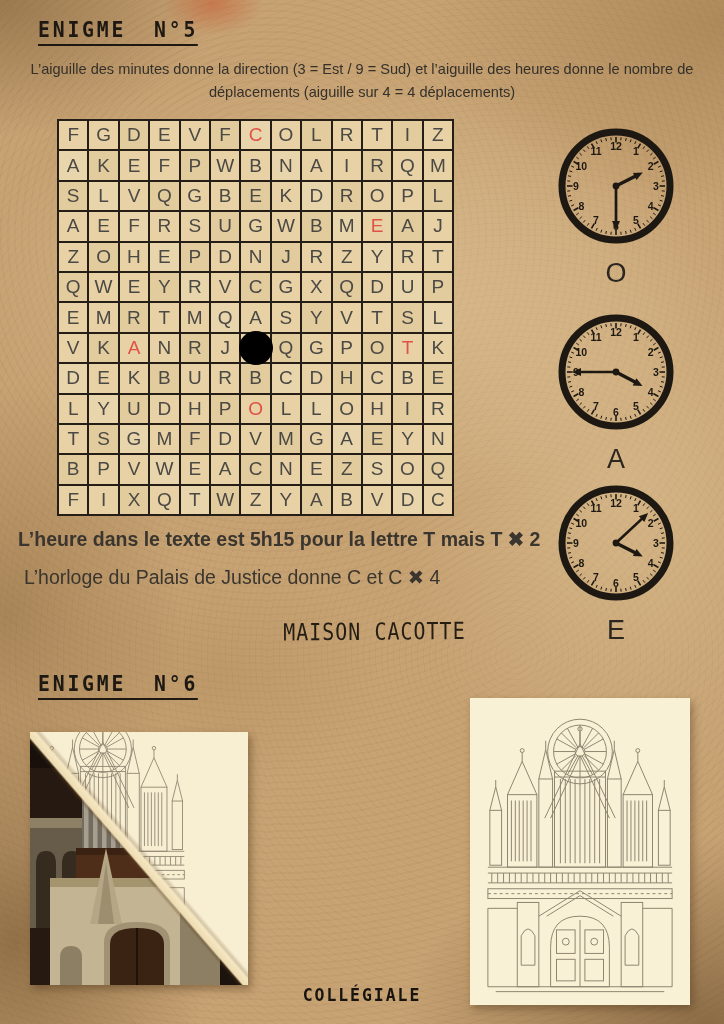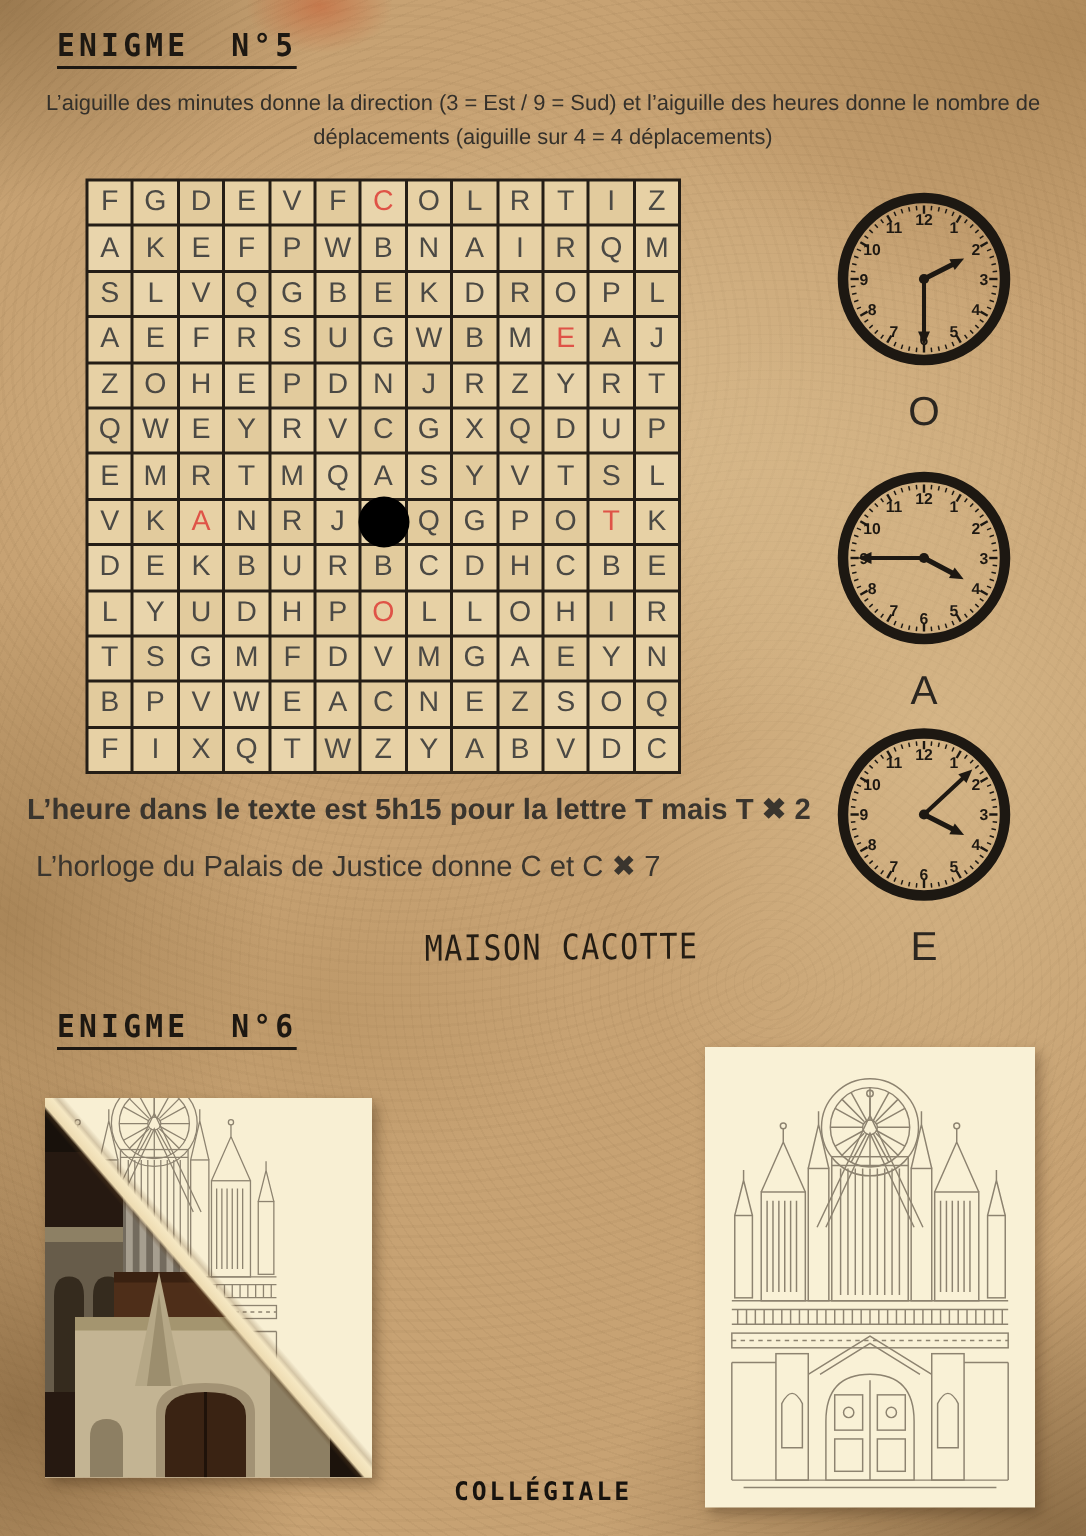--- a/index.html
+++ b/index.html
@@ -936,21 +936,21 @@
           <polygon points="88.73019572565104,75.6197149921864 78.89517500899754,75.09782659128395 82.52709900691391,67.96977439777702" fill="#1d1812"></polygon>
           <line x1="62" y1="62" x2="87.59737955667097" y2="38.13005739781255" stroke="#1d1812" stroke-width="2.7" stroke-linecap="round"></line>
           <polygon points="94.17956287124349,31.992072157250067 90.32537299692096,41.05547220428923 84.86938611642098,35.20464259133587" fill="#1d1812"></polygon>
           <circle cx="62" cy="62" r="3.4" fill="#1d1812"></circle>
         </svg></div>
     <figcaption class="clock-label" data-name="clock-E-label">E</figcaption>
   </figure>
 </div>
 
 <p class="clue clue1" data-name="clue-line-1">L’heure dans le texte est 5h15 pour la lettre T mais T ✖ 2</p>
-<p class="clue clue2" data-name="clue-line-2">L’horloge du Palais de Justice donne C et C ✖ 7</p>
+<p class="clue clue2" data-name="clue-line-2">L’horloge du Palais de Justice donne C et C ✖ 4</p>
 
 <p class="signature" data-name="signature-maison-cacotte">MAISON CACOTTE</p>
 
 <h1 class="stencil title6" data-name="enigme6-title">ENIGME N°6</h1>
 
 <div class="img-left" data-name="organ-split-image">
   <div class="cream" data-name="drawing-paper"></div>
   <svg class="draw" width="218" height="253" viewBox="24 14 152 168" preserveAspectRatio="xMidYMin slice" data-name="organ-line-drawing-crop">
     <use href="#organ"></use>
   </svg>

